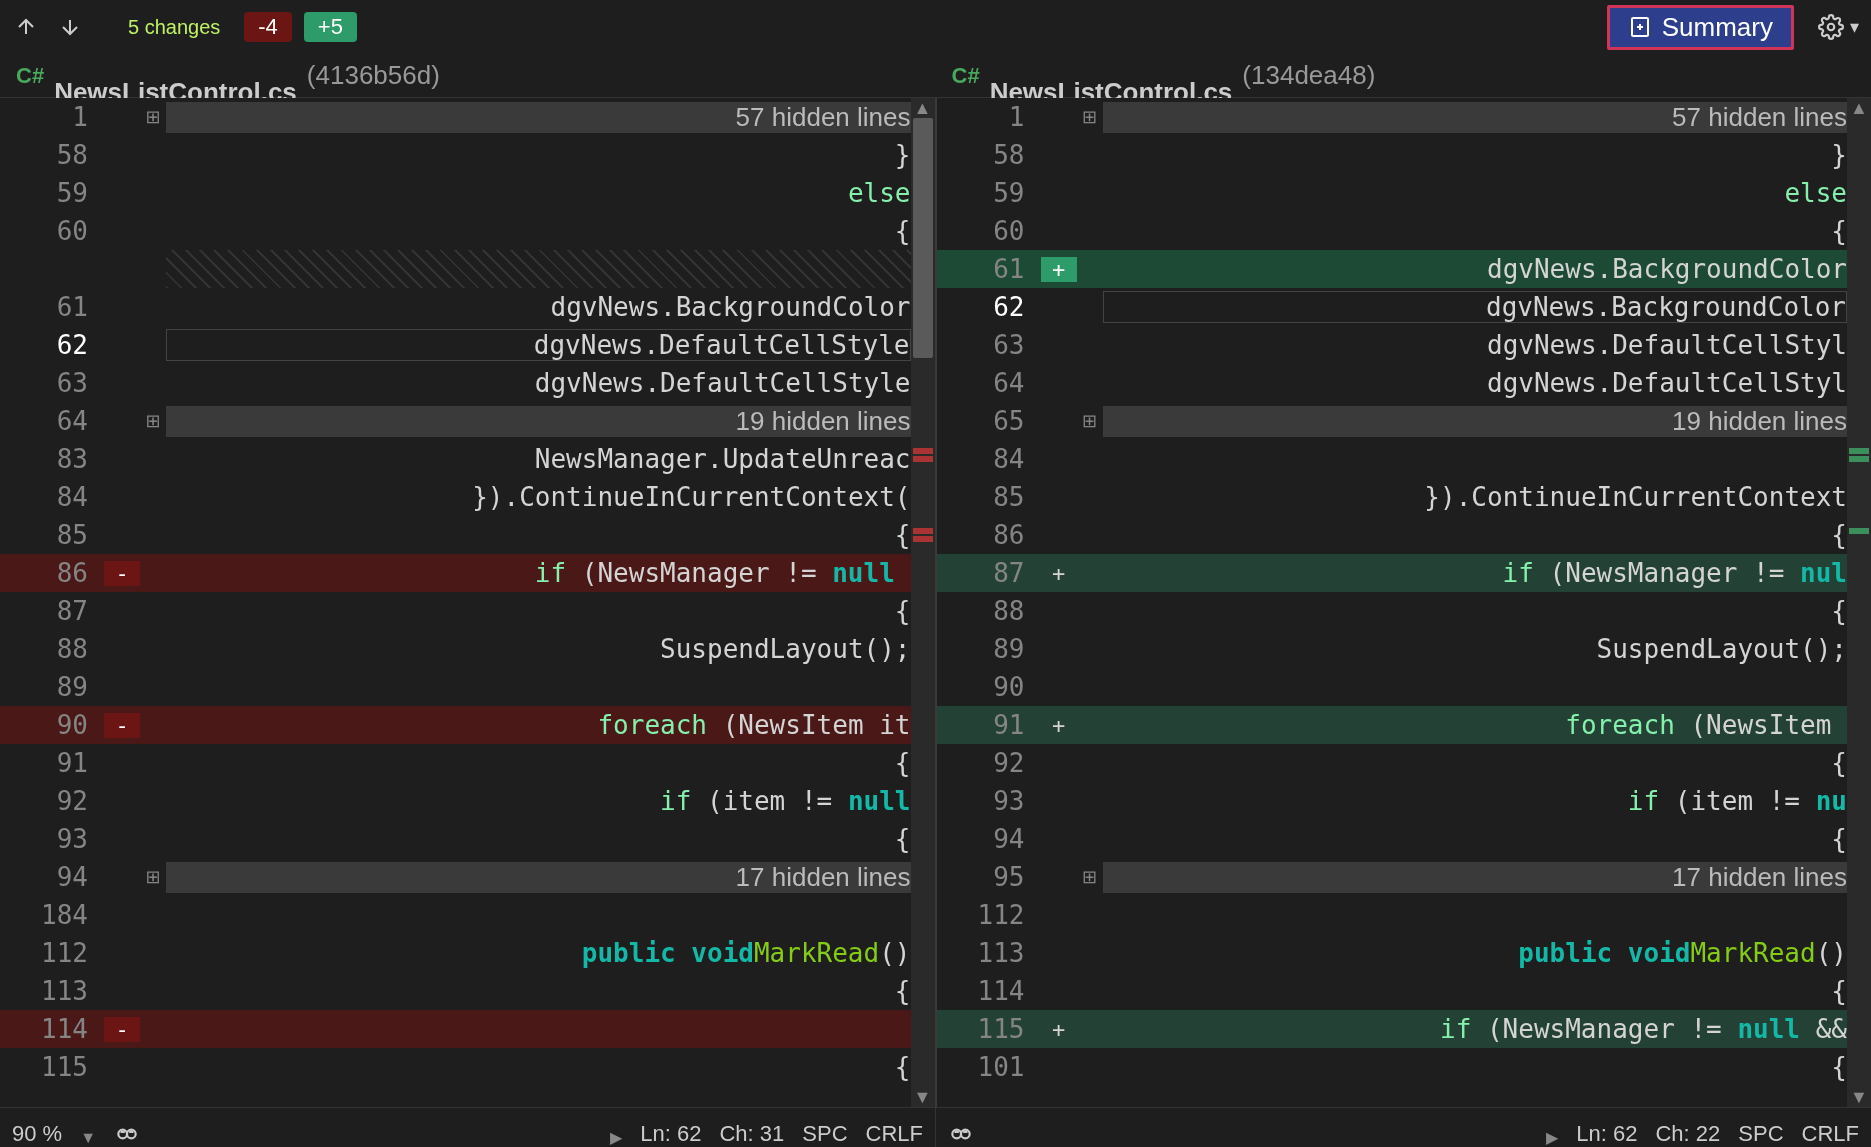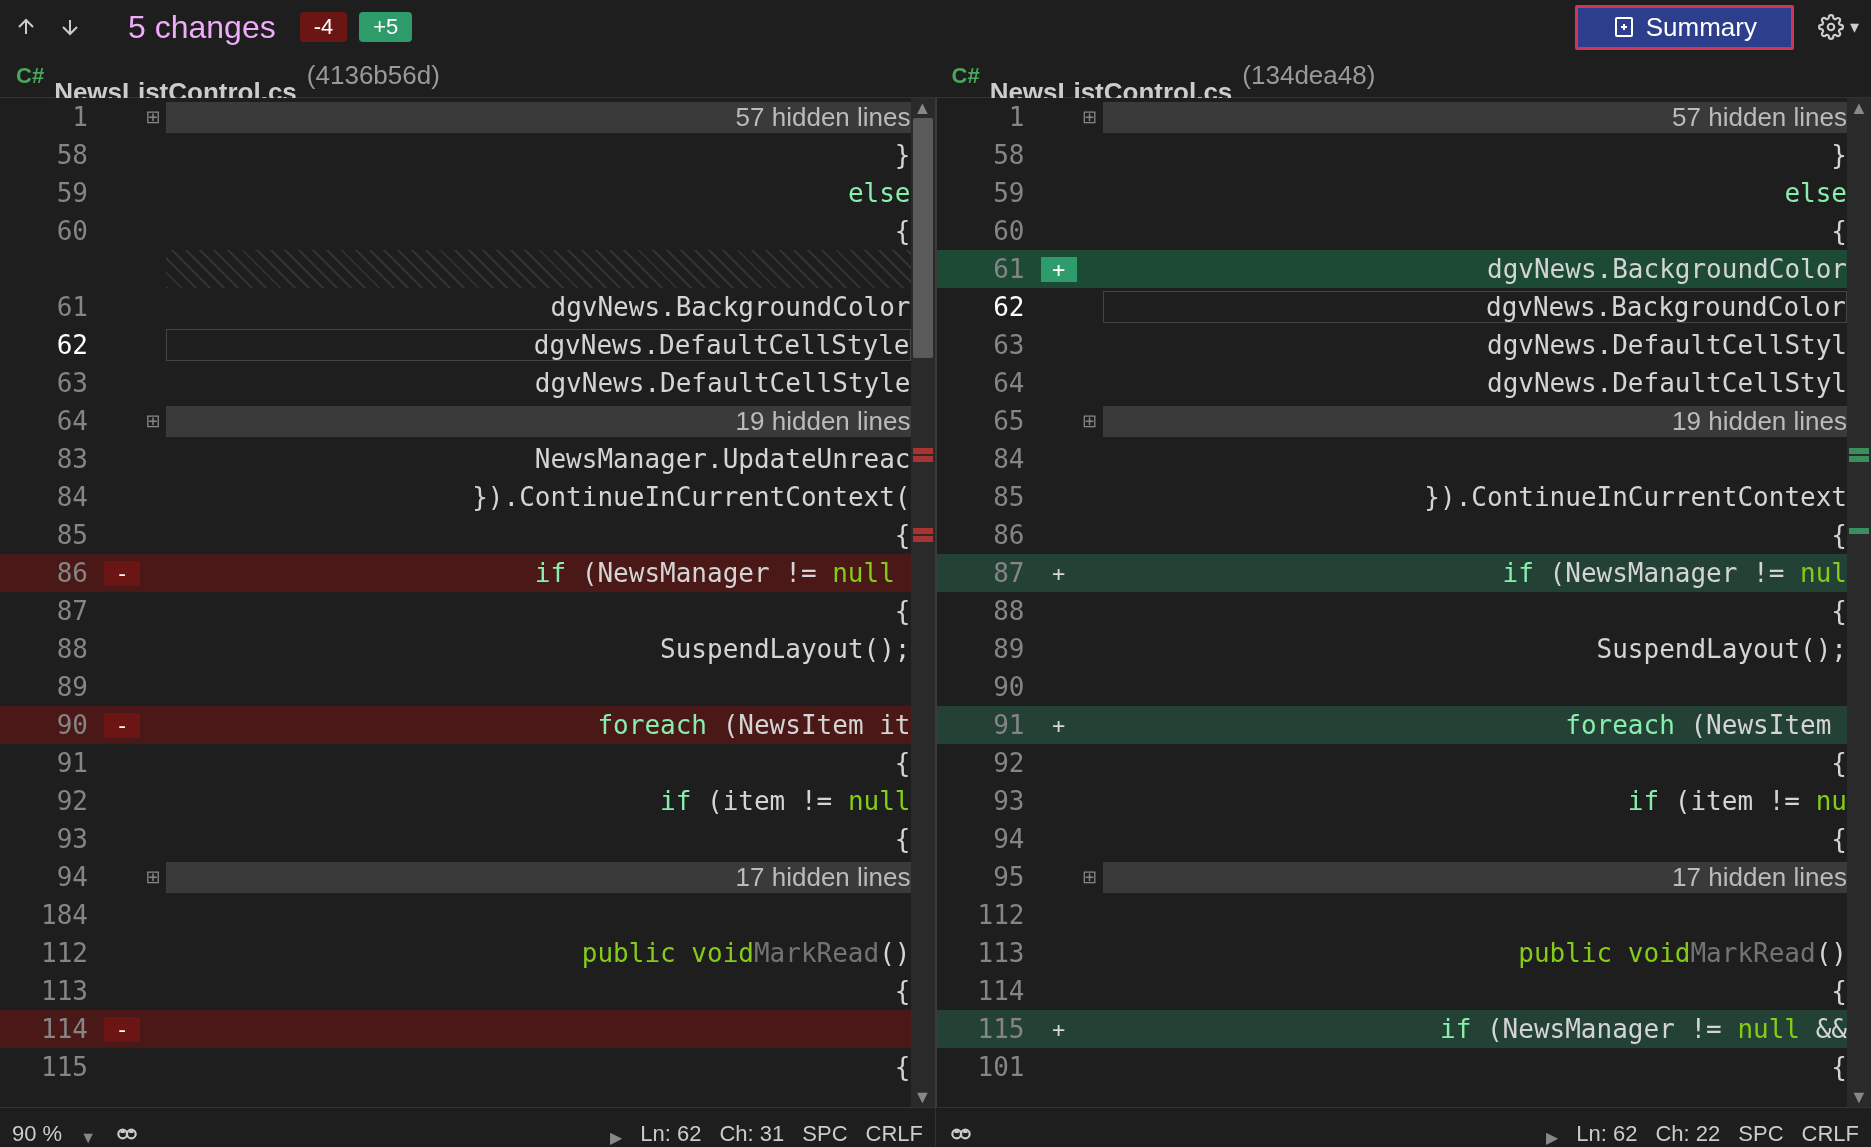--- a/index.html
+++ b/index.html
@@ -17,28 +17,28 @@
 .toolbar {
   height: 54px;
   display: flex;
   align-items: center;
   padding: 0 12px;
   gap: 12px;
   background: #1e1e1e;
 }
 .nav-arrows { display: flex; gap: 16px; margin-right: 8px; }
 .nav-arrow { width: 28px; height: 28px; display: flex; align-items: center; justify-content: center; color: #cccccc; cursor: pointer; }
-.changes-label { color: #f0abfc; font-size: 32px; margin: 0 12px 0 24px; }
+.changes-label { color: #bef264; font-size: 20px; margin: 0 12px 0 24px; }
 .badge { padding: 2px 14px; border-radius: 4px; font-size: 22px; color: #fff; }
 .badge-red { background: #6b1515; }
 .badge-green { background: #2d9c6a; }
 .toolbar-spacer { flex: 1; }
 .summary-btn {
   display: flex; align-items: center; gap: 10px;
-  padding: 4px 34px; border: 3px solid #d03558; background: #2c3e8c;
+  padding: 4px 18px; border: 3px solid #d03558; background: #2c3e8c;
   color: #fff; font-size: 26px; cursor: pointer; border-radius: 2px;
 }
 .summary-btn svg { width: 24px; height: 24px; }
 .gear-area { display: flex; align-items: center; gap: 6px; color: #cccccc; margin-left: 12px; cursor: pointer; }
 .gear-area svg { width: 26px; height: 26px; }
 .header-row { display: flex; height: 44px; background: #1e1e1e; }
 .file-header {
   flex: 1; display: flex; align-items: center; gap: 10px; padding: 0 16px;
   color: #cccccc; font-size: 26px; border-bottom: 1px solid #333;
 }
@@ -67,23 +67,23 @@
 }
 .line-del { background: #4b1818; }
 .line-del .mrk { background: #6b1515; color: #fff; }
 .line-add { background: #1c4a34; }
 .line-add .mrk { background: #2d9c6a; color: #fff; }
 .line-mod-light { background: #234235; }
 .placeholder-slash {
   height: 38px;
   background-image: repeating-linear-gradient(45deg, #333 0, #333 2px, #1e1e1e 2px, #1e1e1e 10px);
 }
-.kw { color: #84cc16; }
+.kw { color: #14b8a6; font-weight: bold; }
 .kw2 { color: #86efac; }
-.fn { color: #737373; }
+.fn { color: #84cc16; }
 .status-bar { height: 40px; display: flex; background: #1e1e1e; border-top: 1px solid #333; }
 .status-half { flex: 1; display: flex; align-items: flex-end; padding: 0 12px; gap: 18px; color: #ccc; font-size: 22px; }
 .status-half:first-child { border-right: 1px solid #333; }
 .status-spacer { flex: 1; }
 .copilot-icon { width: 26px; height: 26px; }
 .tri { font-size: 16px; color: #888; }
 .line-current-border { border: 1px solid #444; }
 </style>
 </head>
 <body>

